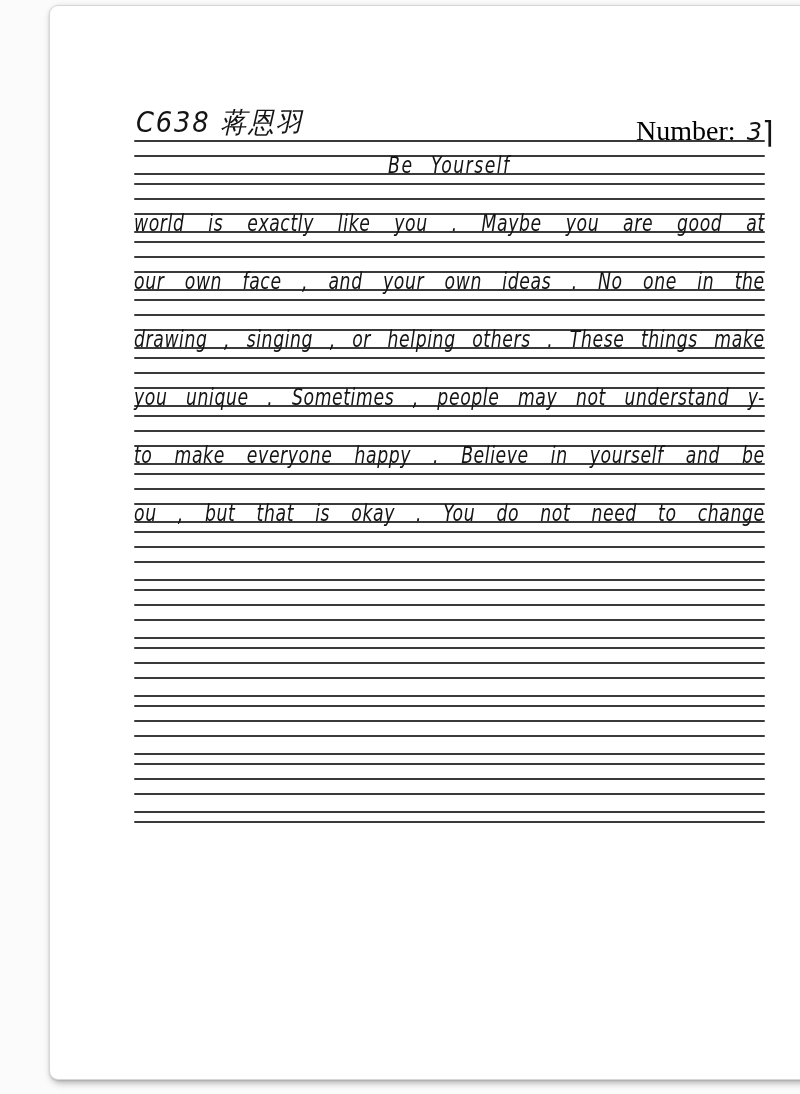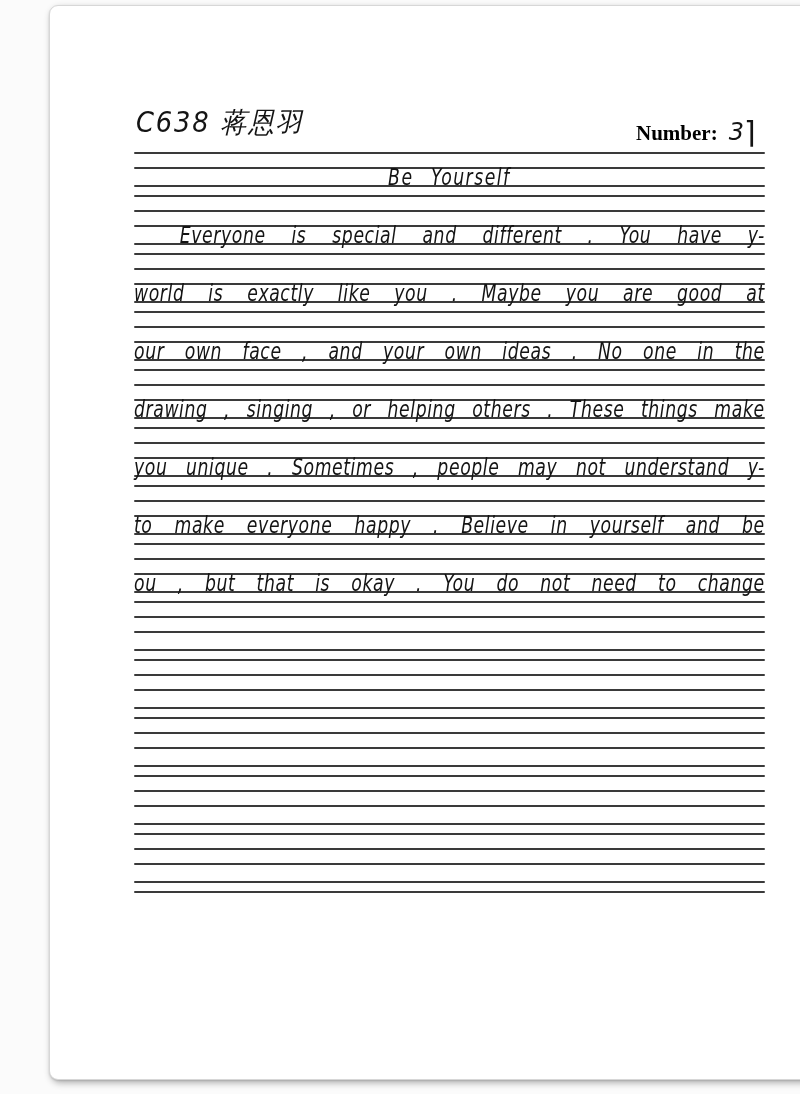--- a/index.html
+++ b/index.html
@@ -39,39 +39,39 @@
     white-space:nowrap;
   }
   .number-wrap{
     position:absolute;
     left:586px; top:106px;
     white-space:nowrap;
     color:var(--print);
   }
   .number-label{
     font-family:"Liberation Serif", serif;
-    font-weight:bold;
-    font-size:21px;
+    font-weight:normal;
+    font-size:28px;
   }
   .number-value{
     font-style:italic;
     font-size:24px;
     color:var(--ink);
     margin-left:6px;
   }
   .number-mark{
     font-size:30px;
     color:var(--ink);
     display:inline-block;
     transform:translateY(3px);
   }
   
   .sheet{
     position:absolute;
-    left:84px; top:146px;
+    left:84px; top:134px;
     width:631px;
   }
   .group{
     position:relative;
     height:45px;
     margin-bottom:13px;
   }
   .rl{
     position:absolute;
     left:0; right:0;
@@ -133,27 +133,20 @@
     <div class="rl"></div>
     <div class="rl"></div>
     <div class="rl"></div>
     <div class="text center">Be Yourself</div>
   </div>
       <div class="group">
     <div class="rl"></div>
     <div class="rl"></div>
     <div class="rl"></div>
     <div class="rl"></div>
-    <div class="text indent">Everyone is special and different . You have y-</div>
-  </div>
-      <div class="group">
-    <div class="rl"></div>
-    <div class="rl"></div>
-    <div class="rl"></div>
-    <div class="rl"></div>
     <div class="text">world is exactly like you . Maybe you are good at</div>
   </div>
       <div class="group">
     <div class="rl"></div>
     <div class="rl"></div>
     <div class="rl"></div>
     <div class="rl"></div>
     <div class="text">our own face , and your own ideas . No one in the</div>
   </div>
       <div class="group">

